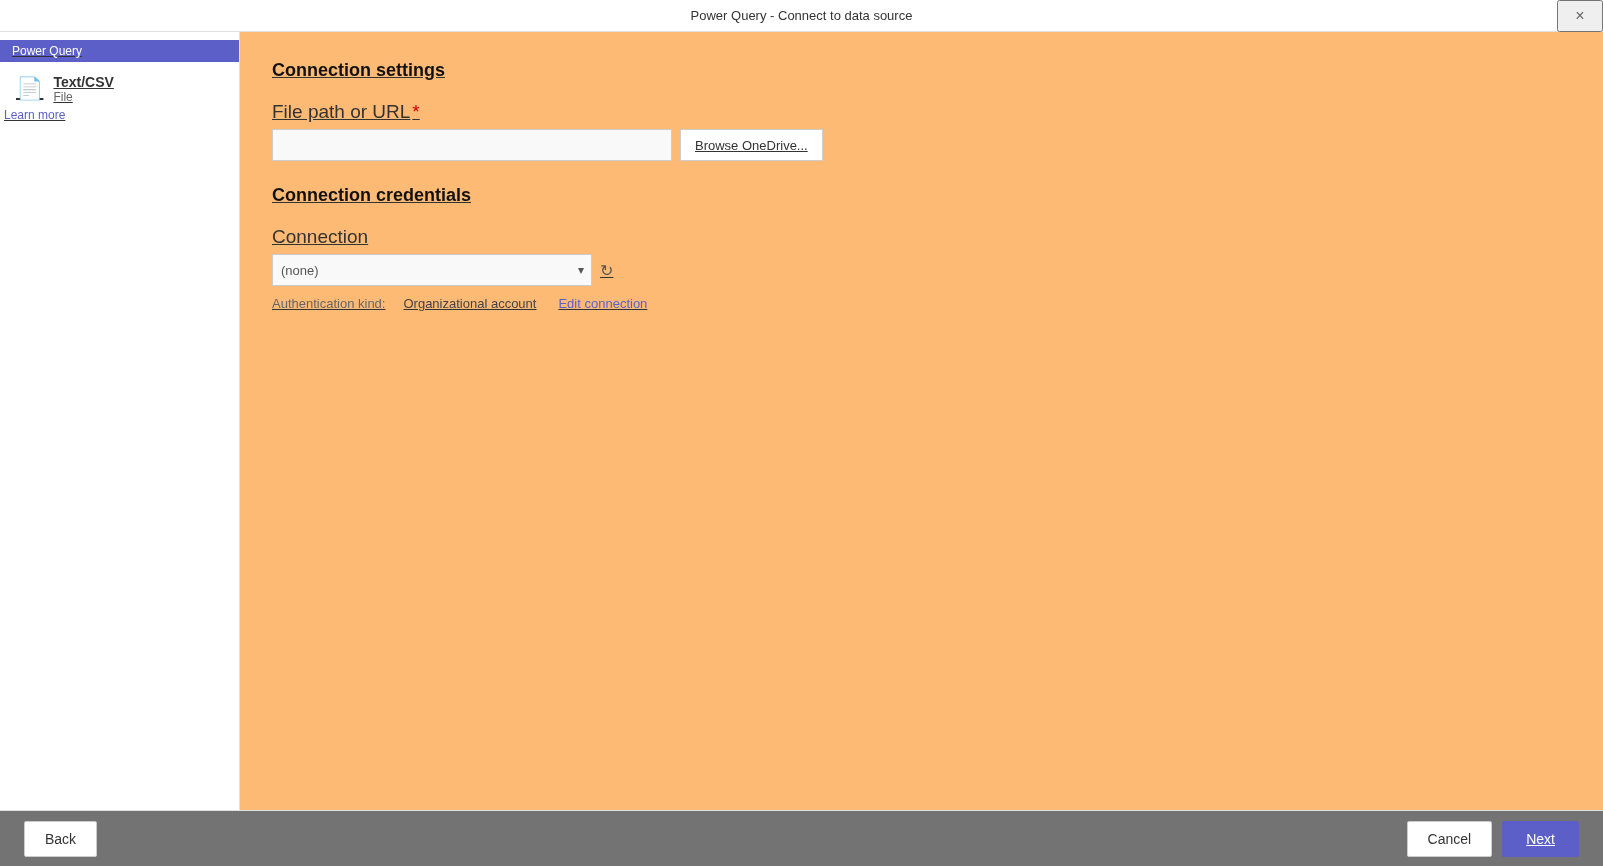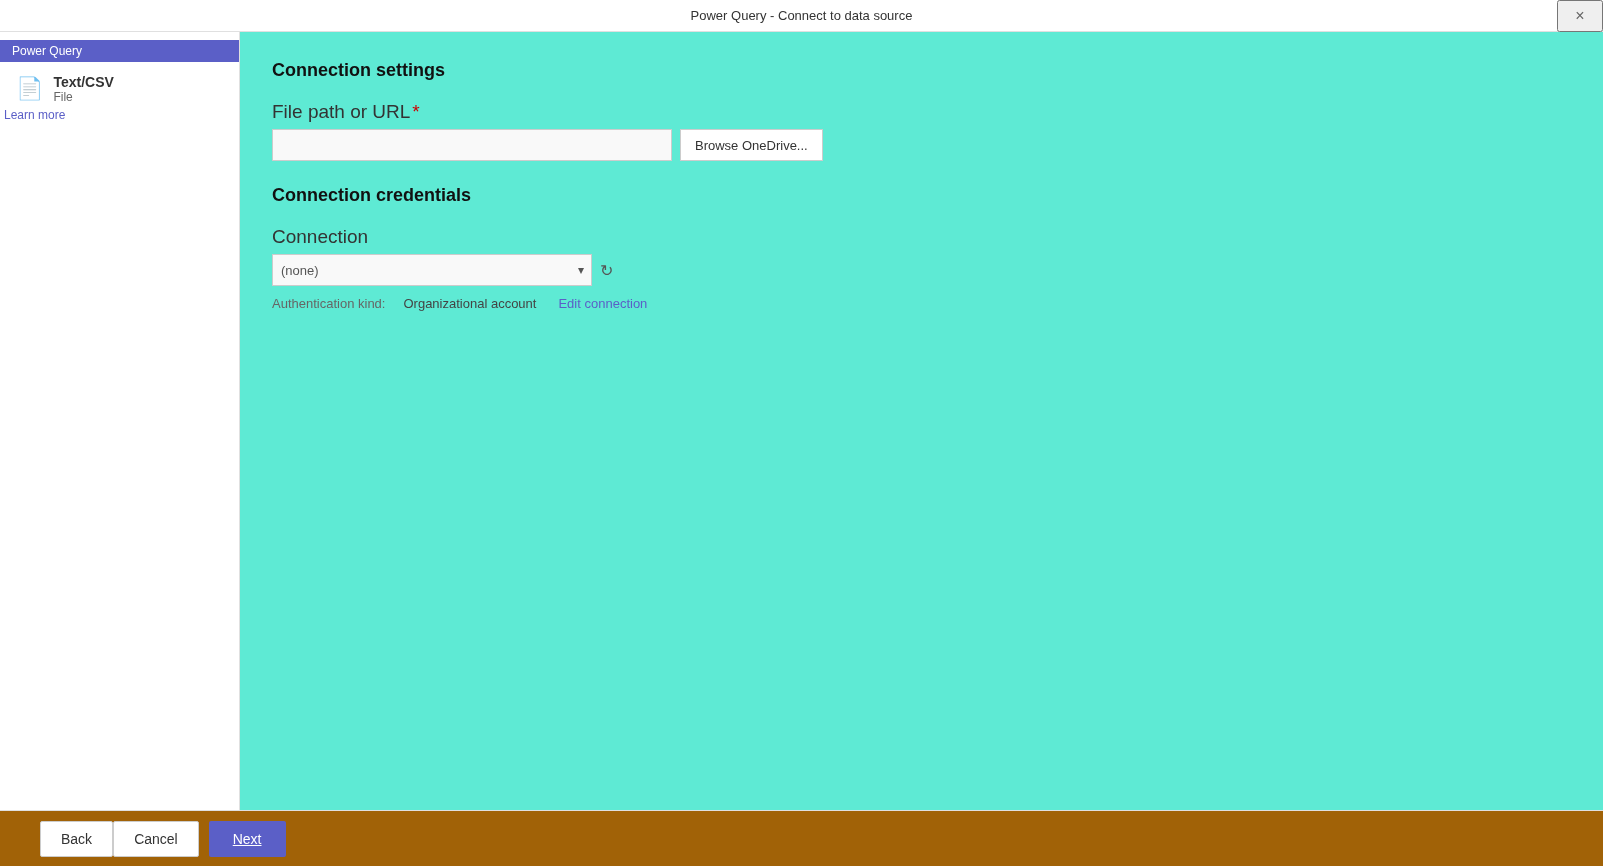--- a/index.html
+++ b/index.html
@@ -42,20 +42,21 @@
       font-size: 16px;
       cursor: pointer;
       color: #666;
     }
 
     
     .main-layout {
       display: flex;
       flex: 1;
       overflow: hidden;
+      text-decoration: underline;
     }
 
     
     .sidebar {
       width: 240px;
       background: #fff;
       border-right: 1px solid #e0e0e0;
       padding: 8px 0;
       flex-shrink: 0;
       display: flex;
@@ -100,21 +101,21 @@
       cursor: pointer;
       margin-left: 4px;
       margin-top: -8px;
       padding-bottom: 8px;
       text-decoration: none;
     }
 
     
     .content-area {
       flex: 1;
-      background: #5eead4;
+      background: #fdba74;
       padding: 28px 32px;
       overflow-y: auto;
     }
 
     .section-title {
       font-size: 18px;
       font-weight: 600;
       color: #111;
       margin-bottom: 20px;
     }
@@ -242,26 +243,26 @@
       color: #5b5fc7;
       cursor: pointer;
       font-size: 13px;
       text-decoration: none;
       margin-left: 4px;
     }
 
     
     .footer {
       height: 56px;
-      background: #a16207;
+      background: #737373;
       border-top: 1px solid #e0e0e0;
       display: flex;
       align-items: center;
-      justify-content: flex-start;
-      padding: 0 40px;
+      justify-content: space-between;
+      padding: 0 24px;
       flex-shrink: 0;
     }
     .footer-left {}
     .footer-right {
       display: flex;
       gap: 10px;
     }
     .btn-back, .btn-cancel {
       height: 36px;
       padding: 0 20px;

